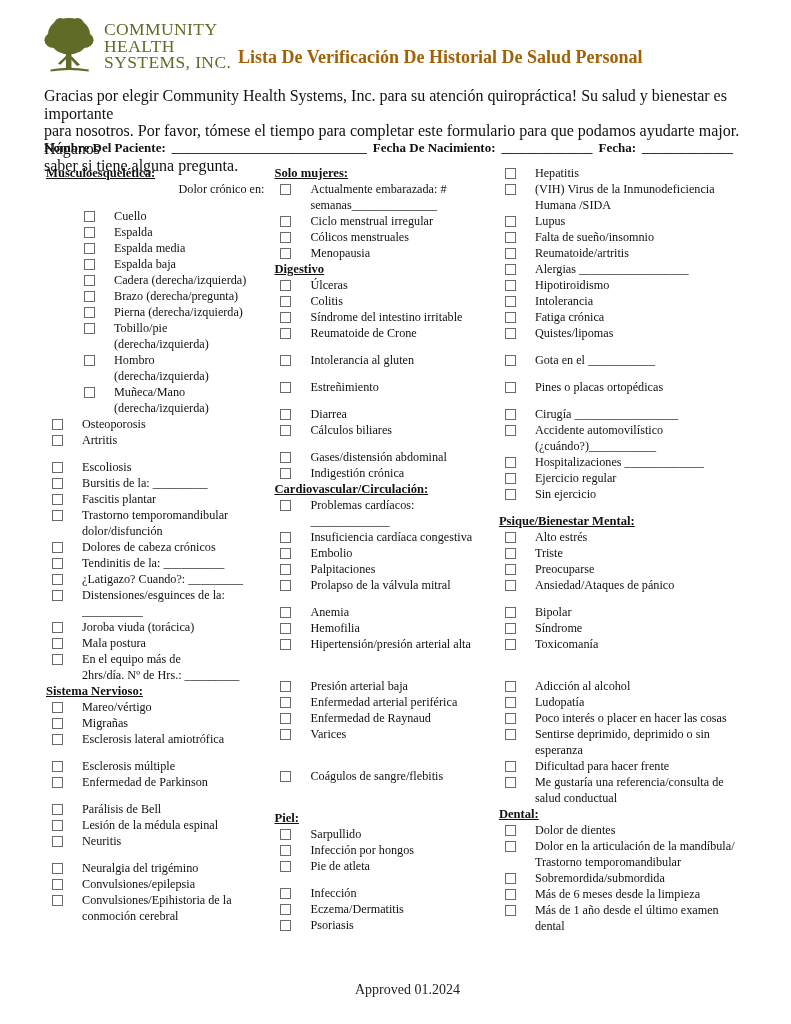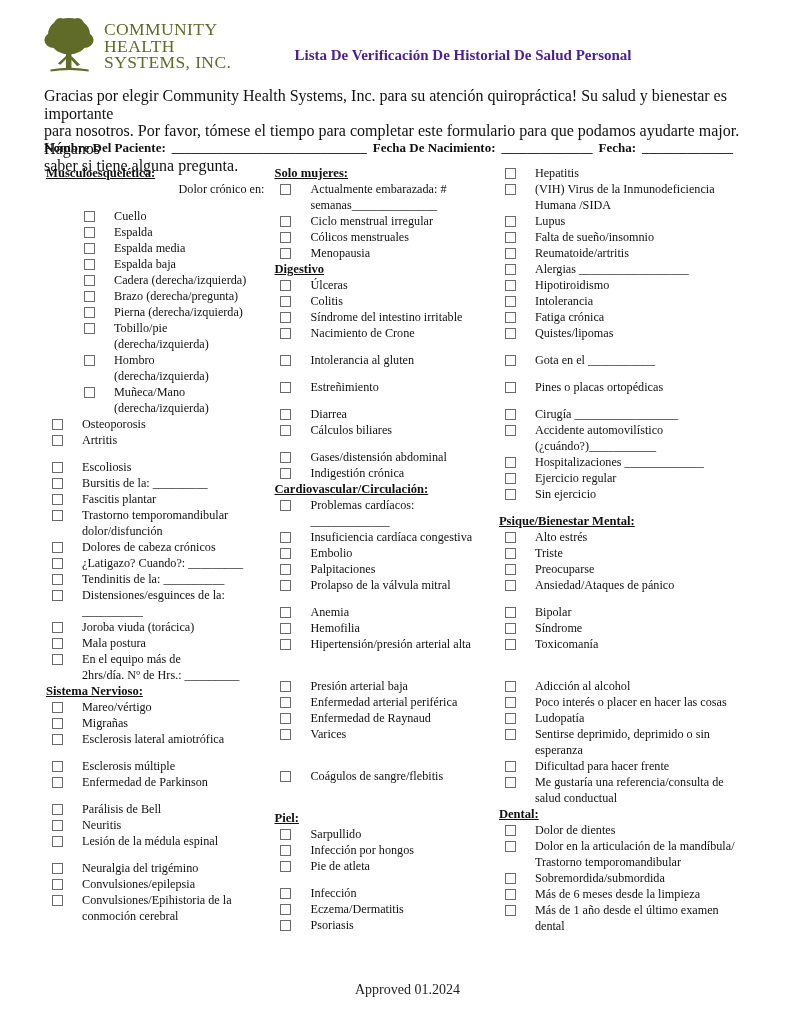--- a/index.html
+++ b/index.html
@@ -9,21 +9,21 @@
     font-family:"Liberation Serif","DejaVu Serif",serif;
     overflow:hidden;
   }
   
   .masthead { position:absolute; top:13px; left:38px; right:40px; height:72px; }
   .logo { position:absolute; left:0; top:0; display:flex; align-items:flex-start; color:var(--logo-green,#5f6b27); }
   .logo svg { width:62px; height:64px; flex:none; }
   .logo-text { margin-left:4px; padding-top:8px; line-height:16.5px; font-size:17.5px; letter-spacing:0.4px; color:var(--logo-green,#5f6b27); }
   .doc-title {
     position:absolute; left:200px; width:450px; top:34px;
-    text-align:center; font-weight:bold; font-size:15px; color:#4c1d95;
+    font-weight:bold; font-size:18px; color:#a16207;
   }
   
   .intro {
     position:absolute; top:87px; left:44px; width:703px;
     font-size:16px; line-height:17.5px; white-space:pre-line;
   }
   
   .fields {
     position:absolute; top:140px; left:44px; width:703px;
     font-weight:bold; font-size:13px; white-space:nowrap;
@@ -167,25 +167,25 @@
           <span class="cb"></span>
           <span class="lbl">Trastorno temporomandibular
 dolor/disfunción</span>
         </div>
         <div class="item">
           <span class="cb"></span>
           <span class="lbl">Dolores de cabeza crónicos</span>
         </div>
         <div class="item">
           <span class="cb"></span>
+          <span class="lbl">Tendinitis de la: __________</span>
+        </div>
+        <div class="item">
+          <span class="cb"></span>
           <span class="lbl">¿Latigazo? Cuando?: _________</span>
-        </div>
-        <div class="item">
-          <span class="cb"></span>
-          <span class="lbl">Tendinitis de la: __________</span>
         </div>
         <div class="item">
           <span class="cb"></span>
           <span class="lbl">Distensiones/esguinces de la:
 __________</span>
         </div>
         <div class="item">
           <span class="cb"></span>
           <span class="lbl">Joroba viuda (torácica)</span>
         </div>
@@ -220,25 +220,25 @@
           <span class="cb"></span>
           <span class="lbl">Enfermedad de Parkinson</span>
         </div>
         <div class="gap"></div>
         <div class="item">
           <span class="cb"></span>
           <span class="lbl">Parálisis de Bell</span>
         </div>
         <div class="item">
           <span class="cb"></span>
+          <span class="lbl">Lesión de la médula espinal</span>
+        </div>
+        <div class="item">
+          <span class="cb"></span>
           <span class="lbl">Neuritis</span>
-        </div>
-        <div class="item">
-          <span class="cb"></span>
-          <span class="lbl">Lesión de la médula espinal</span>
         </div>
         <div class="gap"></div>
         <div class="item">
           <span class="cb"></span>
           <span class="lbl">Neuralgia del trigémino</span>
         </div>
         <div class="item">
           <span class="cb"></span>
           <span class="lbl">Convulsiones/epilepsia</span>
         </div>
@@ -275,21 +275,21 @@
         <div class="item">
           <span class="cb"></span>
           <span class="lbl">Colitis</span>
         </div>
         <div class="item">
           <span class="cb"></span>
           <span class="lbl">Síndrome del intestino irritable</span>
         </div>
         <div class="item">
           <span class="cb"></span>
-          <span class="lbl">Nacimiento de Crone</span>
+          <span class="lbl">Reumatoide de Crone</span>
         </div>
         <div class="gap"></div>
         <div class="item">
           <span class="cb"></span>
           <span class="lbl">Intolerancia al gluten</span>
         </div>
         <div class="gap"></div>
         <div class="item">
           <span class="cb"></span>
           <span class="lbl">Estreñimiento</span>
@@ -502,25 +502,25 @@
           <span class="cb"></span>
           <span class="lbl">Toxicomanía</span>
         </div>
         <div class="gap2"></div>
         <div class="item">
           <span class="cb"></span>
           <span class="lbl">Adicción al alcohol</span>
         </div>
         <div class="item">
           <span class="cb"></span>
+          <span class="lbl">Ludopatía</span>
+        </div>
+        <div class="item">
+          <span class="cb"></span>
           <span class="lbl">Poco interés o placer en hacer las cosas</span>
-        </div>
-        <div class="item">
-          <span class="cb"></span>
-          <span class="lbl">Ludopatía</span>
         </div>
         <div class="item">
           <span class="cb"></span>
           <span class="lbl">Sentirse deprimido, deprimido o sin
 esperanza</span>
         </div>
         <div class="item">
           <span class="cb"></span>
           <span class="lbl">Dificultad para hacer frente</span>
         </div>

